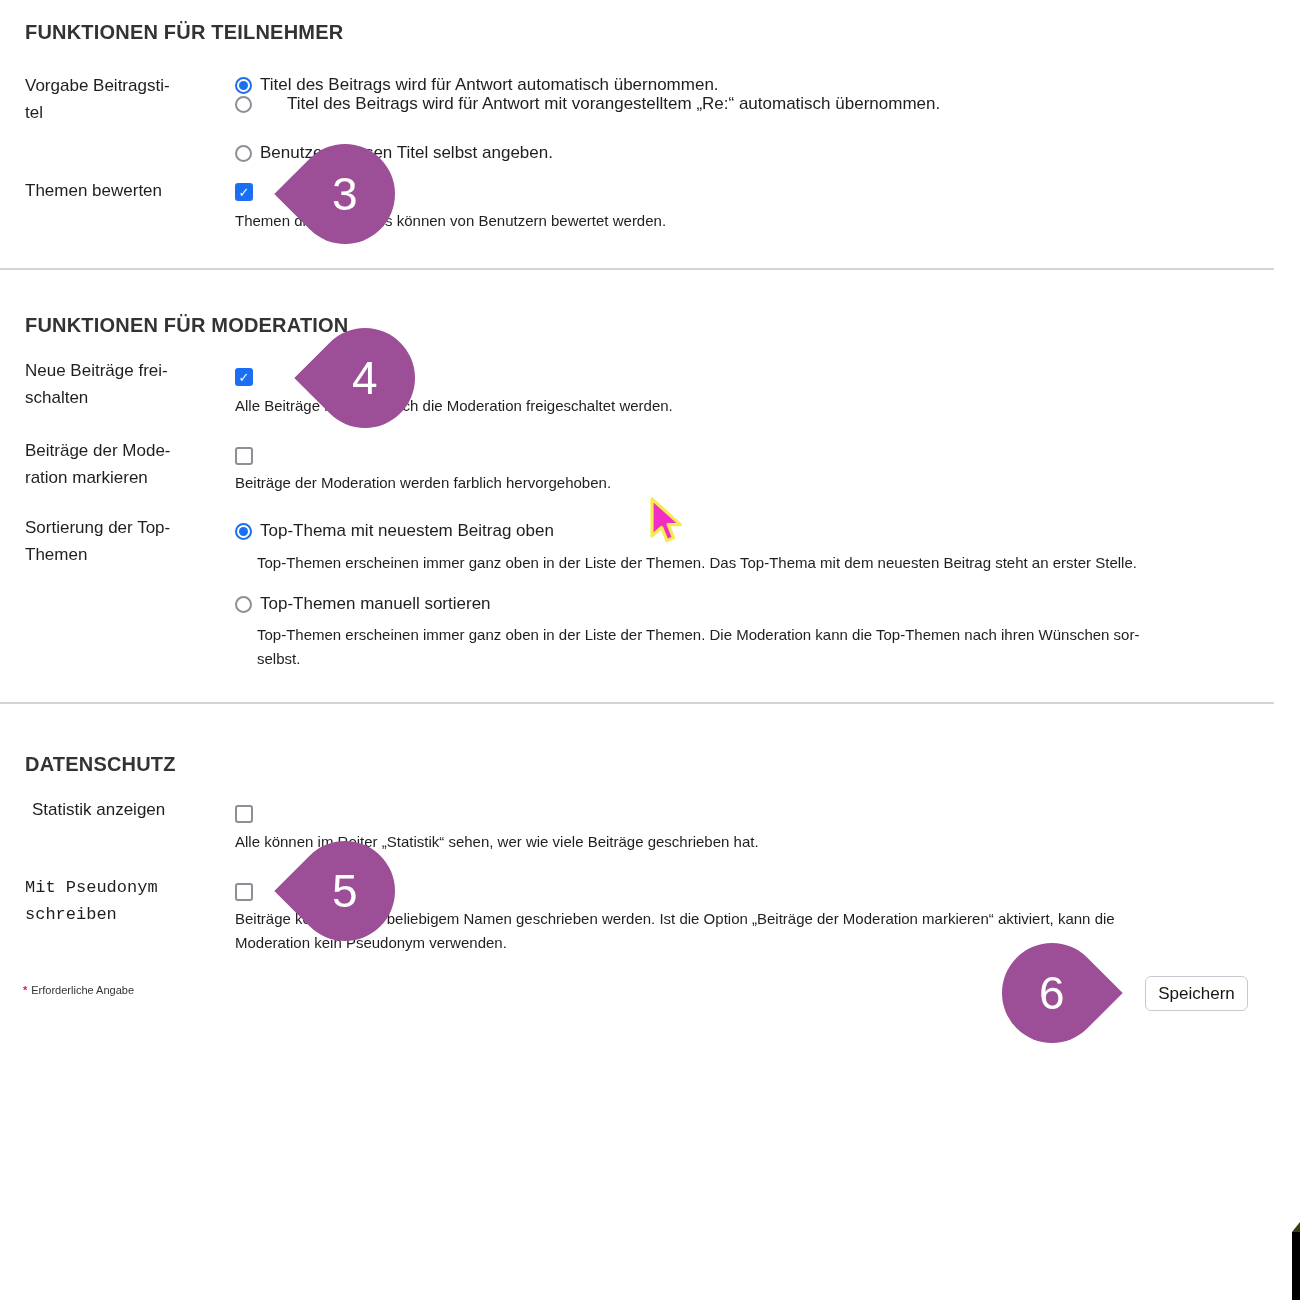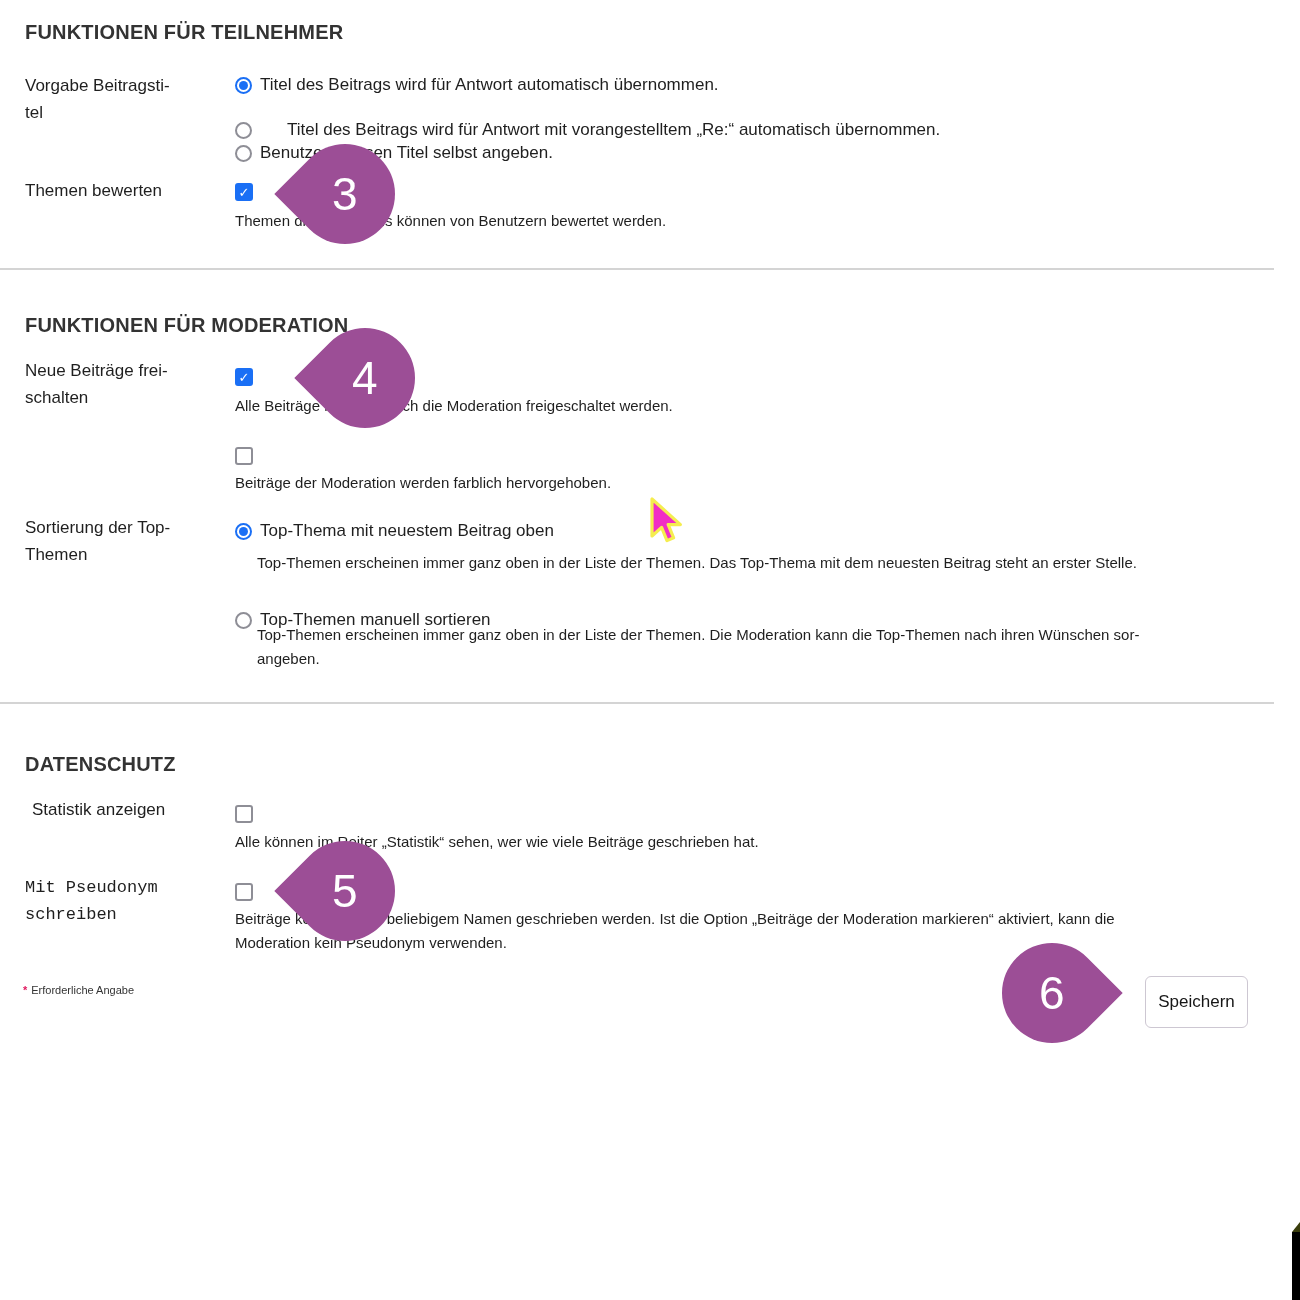--- a/index.html
+++ b/index.html
@@ -29,21 +29,21 @@
   .cb{width:18px;height:18px;border:2px solid #8E8E96;border-radius:3px;box-sizing:border-box;background:#fff;}
   .cb.on{background:var(--blue);border-color:var(--blue);color:#fff;display:flex;align-items:center;
          justify-content:center;font-size:13px;font-weight:700;font-family:"DejaVu Sans",sans-serif;}
   .help{font-size:15px;line-height:24px;color:var(--body);}
   .help div{white-space:nowrap;}
   .divider{height:1.5px;background:var(--divider);}
   .pin{width:100px;height:100px;background:var(--purple);border-radius:50% 50% 50% 0;
        transform:rotate(45deg);display:flex;align-items:center;justify-content:center;z-index:5;}
   .pin.right{border-radius:50% 0 50% 50%;}
   .pin .num{transform:rotate(-45deg);color:#fff;font-size:46px;font-weight:400;line-height:1;}
-  .btn{display:flex;align-items:center;justify-content:center;width:103px;height:52px;background:#fff;
+  .btn{display:flex;align-items:center;justify-content:center;width:103px;height:35px;background:#fff;
        border:1px solid #CDC7D2;border-radius:6px;font-size:17px;color:#161616;cursor:pointer;z-index:2;}
   .req{font-size:11px;line-height:20px;color:var(--heading);white-space:nowrap;}
   .req .star{color:var(--red);font-weight:700;margin-right:4px;}
   .cursor{z-index:10;}
   .edgebar{background:#000;width:8px;}
   .edgecap{background:#3A3D0C;width:8px;height:10px;clip-path:polygon(100% 0,100% 100%,0 100%);}
 </style>
 </head>
 <body>
 
@@ -53,21 +53,21 @@
 
   <div class="abs lbl" style="left:25px;top:72px;">
     <div>Vorgabe Beitragsti-</div>
     <div>tel</div>
   </div>
 
   <div class="abs opt" style="left:235px;top:75px;">
     <span class="radio sel"></span>
     <span>Titel des Beitrags wird für Antwort automatisch übernommen.</span>
   </div>
-  <div class="abs opt" style="left:235px;top:120px;gap:35px;">
+  <div class="abs opt" style="left:235px;top:94px;gap:35px;">
     <span class="radio"></span>
     <span>Titel des Beitrags wird für Antwort mit vorangestelltem „Re:“ automatisch übernommen.</span>
   </div>
   <div class="abs opt" style="left:235px;top:143px;">
     <span class="radio"></span>
     <span>Benutzer müssen Titel selbst angeben.</span>
   </div>
 
   <div class="abs lbl" style="left:25px;top:177px;">
     <div>Themen bewerten</div>
@@ -83,43 +83,47 @@
     <div>Neue Beiträge frei-</div>
     <div>schalten</div>
   </div>
 
   <div class="abs h" style="left:25px;top:314px;">FUNKTIONEN FÜR MODERATION</div>
   <span class="abs cb on" style="left:235px;top:368px;">✓</span>
   <div class="abs help" style="left:235px;top:394px;">
     <div>Alle Beiträge müssen durch die Moderation freigeschaltet werden.</div>
   </div>
 
+  <div class="abs lbl" style="left:25px;top:437px;">
+    <div>Beiträge der Mode-</div>
+    <div>ration markieren</div>
+  </div>
   <span class="abs cb" style="left:235px;top:447px;"></span>
   <div class="abs help" style="left:235px;top:471px;">
     <div>Beiträge der Moderation werden farblich hervorgehoben.</div>
   </div>
 
   <div class="abs lbl" style="left:25px;top:514px;">
     <div>Sortierung der Top-</div>
     <div>Themen</div>
   </div>
   <div class="abs opt" style="left:235px;top:521px;">
     <span class="radio sel"></span>
     <span>Top-Thema mit neuestem Beitrag oben</span>
   </div>
   <div class="abs help" style="left:257px;top:551px;">
     <div>Top-Themen erscheinen immer ganz oben in der Liste der Themen. Das Top-Thema mit dem neuesten Beitrag steht an erster Stelle.</div>
   </div>
-  <div class="abs opt" style="left:235px;top:610px;">
+  <div class="abs opt" style="left:235px;top:594px;">
     <span class="radio"></span>
     <span>Top-Themen manuell sortieren</span>
   </div>
   <div class="abs help" style="left:257px;top:623px;">
     <div>Top-Themen erscheinen immer ganz oben in der Liste der Themen. Die Moderation kann die Top-Themen nach ihren Wünschen sor-</div>
-    <div>angeben.</div>
+    <div>selbst.</div>
   </div>
 
   <div class="abs divider" style="left:0;top:702px;width:1274px;"></div>
 
   <div class="abs h" style="left:25px;top:753px;">DATENSCHUTZ</div>
 
   <div class="abs lbl" style="left:32px;top:796px;">
     <div>Statistik anzeigen</div>
   </div>
   <span class="abs cb" style="left:235px;top:805px;"></span>

